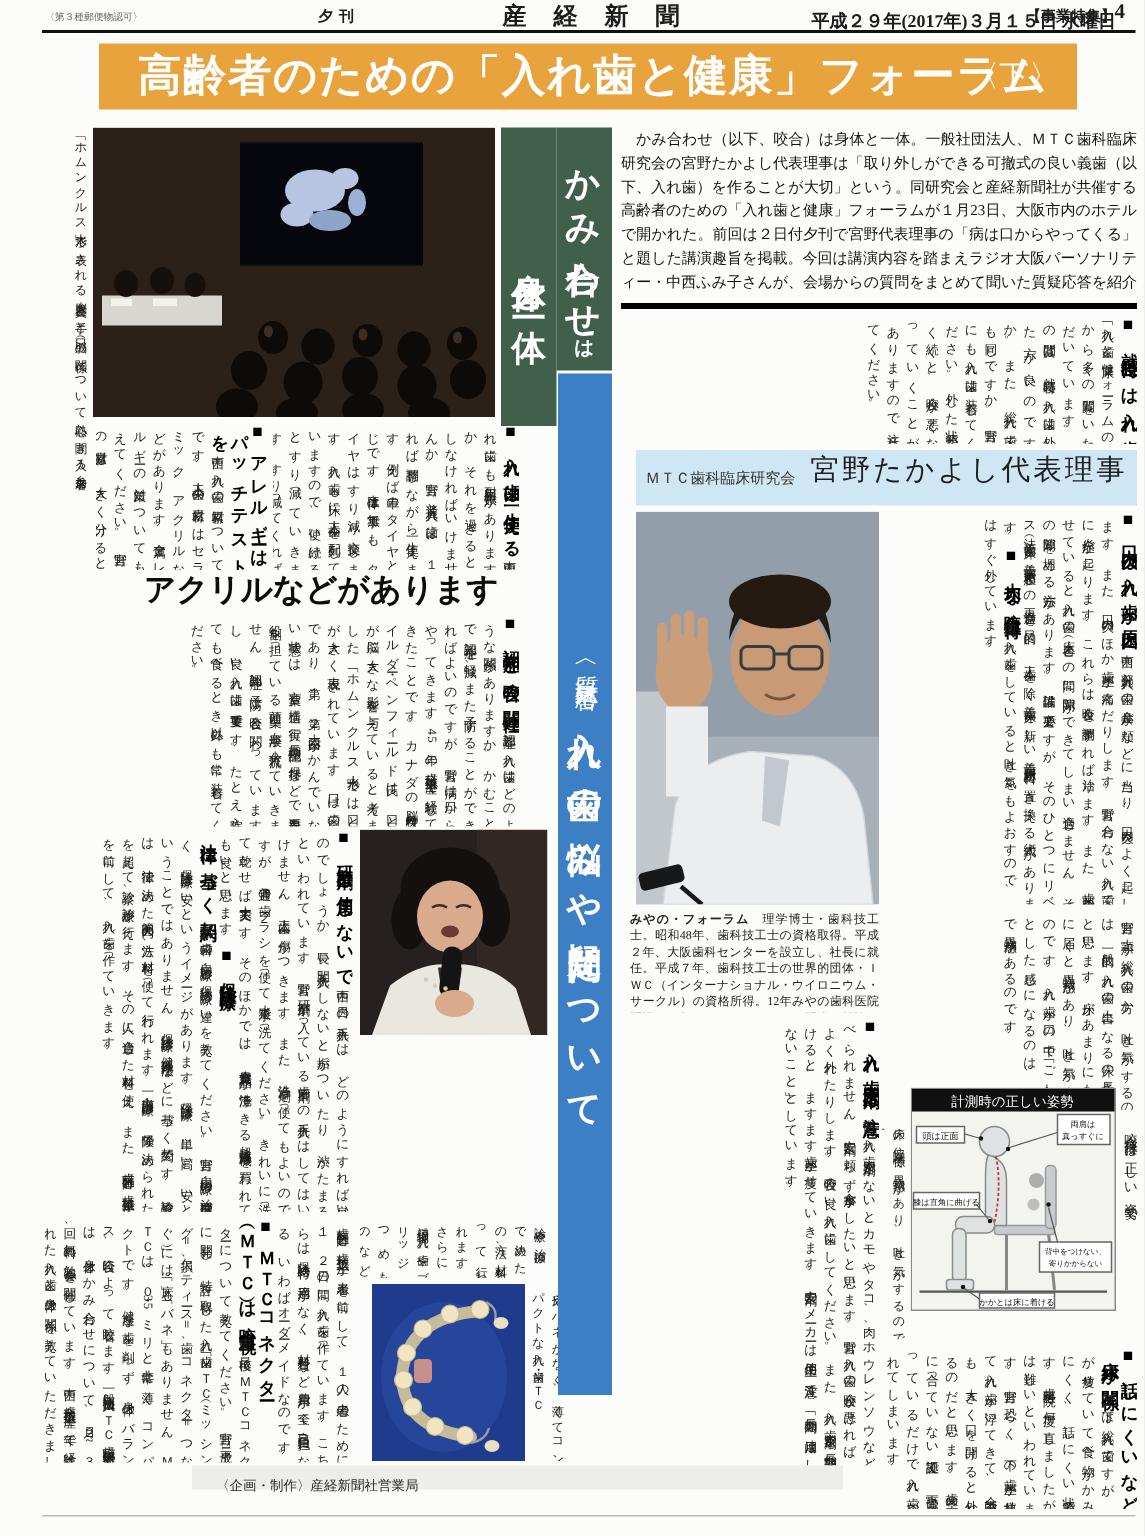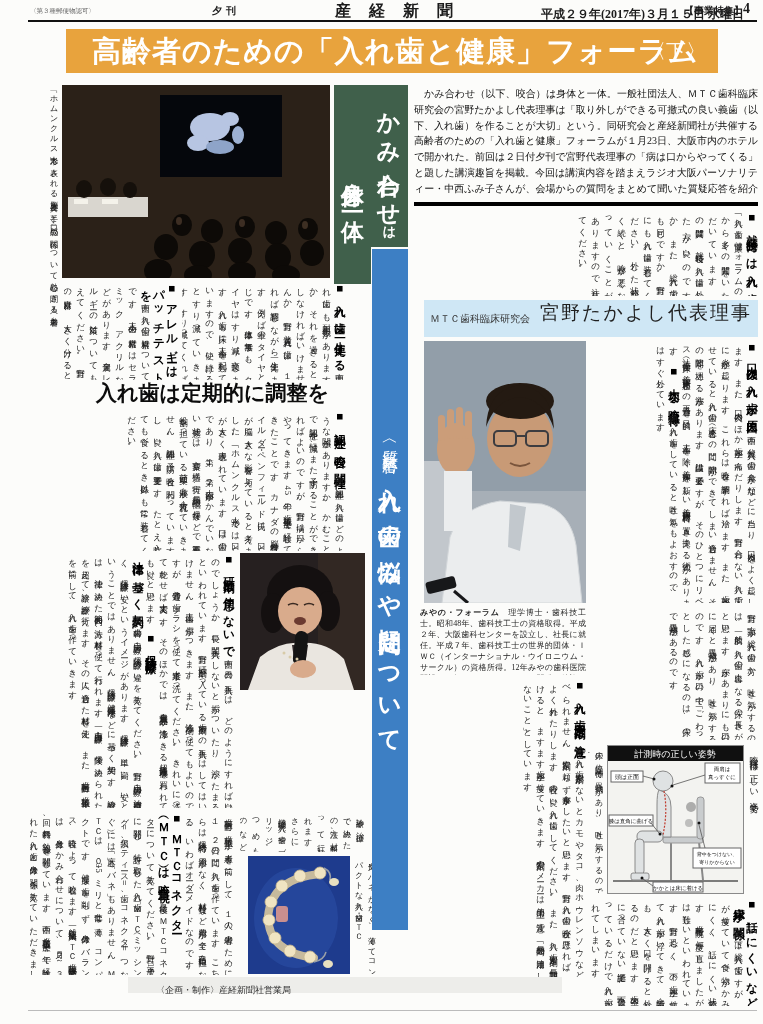--- a/index.html
+++ b/index.html
@@ -72,24 +72,24 @@
   .bio b{font-weight:bold;}
   .miyano-bio{left:420px;top:607px;width:166px;height:68px;}
   .nakanishi-bio{left:240px;top:694px;width:125px;height:114px;line-height:10.5px;}
   
   .photo{position:absolute;overflow:hidden;}
   .photo svg{display:block;}
   .aud{left:62px;top:85px;width:268px;height:193px;}
   .miyano-photo{left:424px;top:341px;width:162px;height:262px;}
   .nakanishi-photo{left:240px;top:553px;width:125px;height:137px;}
   .denture-photo{left:248px;top:856px;width:102px;height:118px;}
-  .diagram{left:607px;top:745px;width:137px;height:149px;}
+  .diagram{left:607px;top:725px;width:137px;height:149px;}
   
   .footer-band{position:absolute;left:128px;top:977px;width:434px;height:16px;background:#ededea;
-               font-size:9px;line-height:26px;padding-left:28px;box-sizing:border-box;color:#2b2b2b;}
+               font-size:9px;line-height:26px;padding-left:16px;box-sizing:border-box;color:#2b2b2b;}
 </style>
 </head>
 <body>
 
 <div class="page">
 
   <div class="topbar">
     <span class="permit">〈第３種郵便物認可〉</span>
     <span class="edition">夕刊</span>
     <span class="paper-title">産経新聞</span>
@@ -258,21 +258,21 @@
   </div>
 
   <div class="vt s1">
     <b class="shead">■入れ歯は一生使える</b><span>中西　入れ歯にも耐用年数がありますか。それを過ぎると新調しなければいけませんか。宮野　普通入れ歯は、１度作れば調整しながら一生使えます。例えば車のタイヤと同じです。車体は無事でも、タイヤはすり減り交換します。入れ歯も床に人工歯を配列していますので、使い続けるとすり減っていきます。すり減ってくれば交換すれば良いのです。保険適用の入れ歯は、６カ月を過ぎると新調できます。入れ歯は作ったときがスタートです。定期的に入れ歯の調整をしなければなりません。</span>
   </div>
   <div class="vt s2">
     <b class="shead">■アレルギーは
 パッチテストを</b><span>中西　入れ歯の素材について質問です。人工歯の素材にはセラミック、アクリルなどがあります。金属アレルギーの対策についても教えてください。宮野　人工歯の素材は、大きく分けると陶歯と合成樹脂のレジンがあります。金属アレルギーの対策としてパッチテスト（皮膚試験）をし、どのような材料に反応を起こすかを調べることです。</span>
   </div>
 
-  <h2 class="mid-headline">入れ歯は定期的に調整を</h2>
+  <h2 class="mid-headline">アクリルなどがあります</h2>
 
   <div class="vt u1">
     <b class="shead">■認知症と咬合の関連性</b><span>中西　認知症と入れ歯はどのような関係がありますか。かむことで認知症を軽減、また予防することができればよいのですが。宮野　病は口からやってきます。45年の歯科技工士歴で経験してきたことです。カナダの脳外科医ワイルダー・ペンフィールド氏は、口と手が脳に大きな影響を与えていると考えました。「ホムンクルス人形」では口と手が大きく表現されています。口は歯の咬合であり、第１、第２大臼歯がかんでいない状態では、言葉や構造、実行、長期記憶の保持などで重要な役割を担っている前頭葉に血液が十分流れていきません。認知症の予防は咬合と関わっていますし、良い入れ歯は重要です。たとえ入院しても食べるとき以外にも常に装着してください。</span>
   </div>
 
   <div class="photo nakanishi-photo">
     <svg width="125" height="137" viewBox="0 0 125 137">
       <rect width="125" height="137" fill="#262020"></rect>
       <rect x="78" width="47" height="137" fill="#322823"></rect>
       <ellipse cx="60" cy="40" rx="33" ry="28" fill="#141010"></ellipse>

